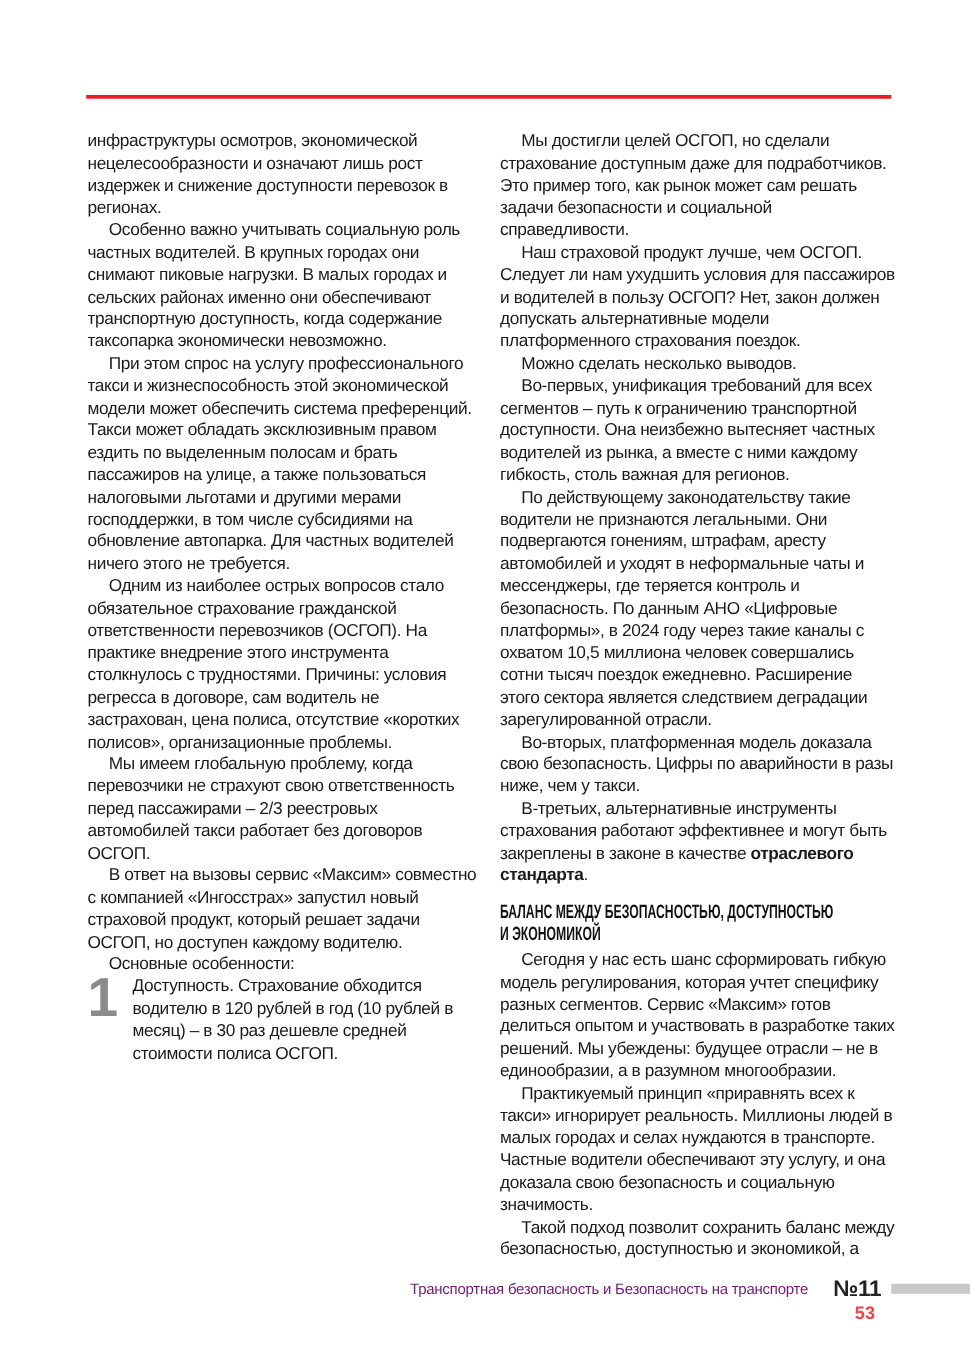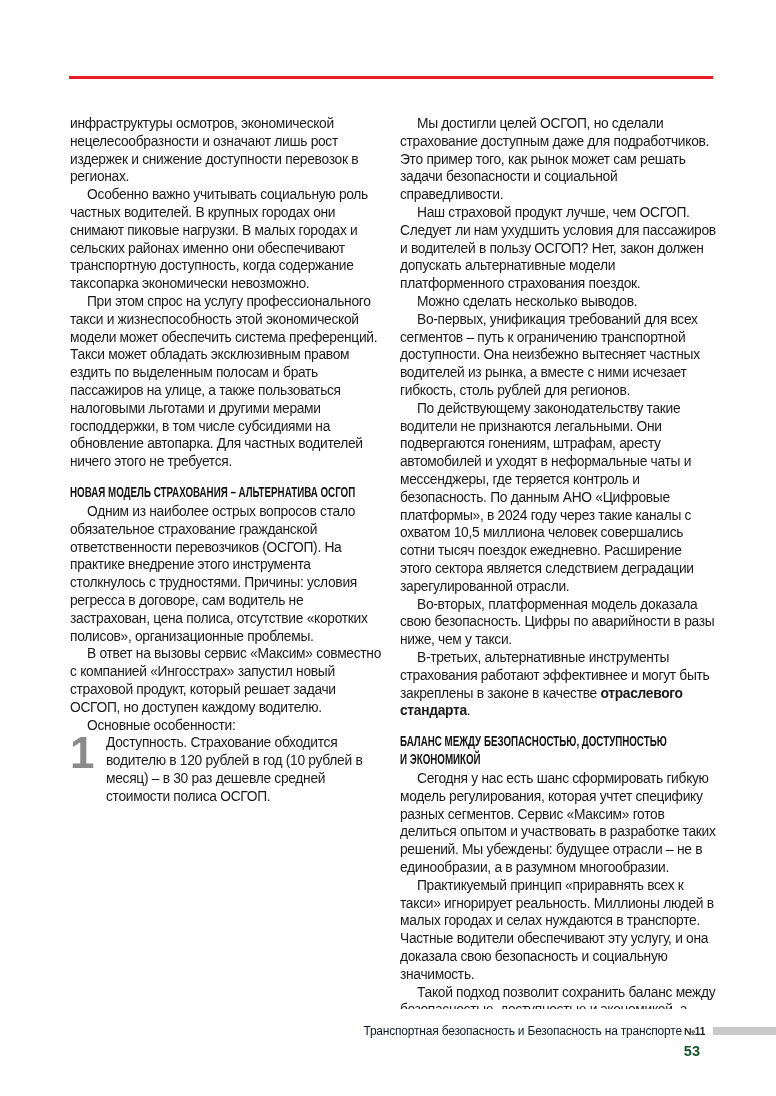--- a/index.html
+++ b/index.html
@@ -9,21 +9,21 @@
     overflow:hidden; color:#1a1a1a;
   }
   .top-rule {
     position:absolute; left:69px; top:76px; width:644px; height:3px;
     background:var(--accent,#ed1c24);
   }
   .content {
     position:absolute; left:70px; top:104px; width:646px; height:905px;
     display:flex; gap:14px; overflow:hidden;
   }
-  .col { width:316px; overflow:hidden;margin-top:11px; }
+  .col { width:316px; overflow:hidden; }
   .para {
     margin:0; font-size:13.8px; line-height:17.8px; letter-spacing:-0.3px;
     color:#1a1a1a; text-align:left;
   }
   .para.indent { text-indent:17px; }
   .para b { font-weight:bold; }
   .para-endmark { position:relative; }
   .heading { margin-top:12px; margin-bottom:2px; line-height:18px; }
   .h-inner {
     display:inline-block; white-space:pre; font-weight:bold;
@@ -39,59 +39,59 @@
     letter-spacing:-1px; padding-top:2px;
   }
   .num-text {
     font-size:13.8px; line-height:17.8px; letter-spacing:-0.3px; color:#1a1a1a;
   }
   .footer-line {
     position:absolute; top:1024px; left:0; right:0; height:14px;
     display:flex; justify-content:flex-end; align-items:center;
   }
   .journal-title {
-    font-size:12px; color:#0f172a; letter-spacing:-0.2px;
+    font-size:12px; color:#701a75; letter-spacing:-0.2px;
   }
   .issue-label {
-    font-size:10px; font-weight:bold; color:#222222; margin-left:2px;
+    font-size:18px; font-weight:bold; color:#222222; margin-left:20px;
     letter-spacing:-0.2px;
   }
   .footer-bar {
     width:63px; height:8px; background:#c9c9c9; margin-left:8px;
   }
   .page-number {
     position:absolute; top:1043px; right:76px;
-    font-size:14.5px; font-weight:bold; color:#14532d;
+    font-size:14.5px; font-weight:bold; color:#ef4444;
   }
 </style>
 </head>
 <body>
 
 <div class="page">
   <div class="top-rule"></div>
 
   <div class="content">
     <div class="col">
         <div class="para">инфраструктуры осмотров, экономической нецелесообразности и означают лишь рост издержек и снижение доступности перевозок в регионах.</div>
         <div class="para indent">Особенно важно учитывать социальную роль частных водителей. В крупных городах они снимают пиковые нагрузки. В малых городах и сельских районах именно они обеспечивают транспортную доступность, когда содержание таксопарка экономически невозможно.</div>
         <div class="para indent">При этом спрос на услугу профессионального такси и жизнеспособность этой экономической модели может обеспечить система преференций. Такси может обладать эксклюзивным правом ездить по выделенным полосам и брать пассажиров на улице, а также пользоваться налоговыми льготами и другими мерами господдержки, в том числе субсидиями на обновление автопарка. Для частных водителей ничего этого не требуется.</div>
-        <div class="heading"><span class="h-inner">НОВАЯ МОДЕЛЬ СТРАХОВАНИЯ – АЛЬТЕРНАТИВА ОСГОП</span></div>
         <div class="para indent">Одним из наиболее острых вопросов стало обязательное страхование гражданской ответственности перевозчиков (ОСГОП). На практике внедрение этого инструмента столкнулось с трудностями. Причины: условия регресса в договоре, сам водитель не застрахован, цена полиса, отсутствие «коротких полисов», организационные проблемы.</div>
+        <div class="para indent">Мы имеем глобальную проблему, когда перевозчики не страхуют свою ответственность перед пассажирами – 2/3 реестровых автомобилей такси работает без договоров ОСГОП.</div>
         <div class="para indent">В ответ на вызовы сервис «Максим» совместно с компанией «Ингосстрах» запустил новый страховой продукт, который решает задачи ОСГОП, но доступен каждому водителю.</div>
         <div class="para indent">Основные особенности:</div>
         <div class="num-row">
           <span class="num-digit">1</span>
           <div class="num-text">Доступность. Страхование обходится водителю в 120 рублей в год (10 рублей в месяц) – в 30 раз дешевле средней стоимости полиса ОСГОП.</div>
         </div>
       </div>
     <div class="col">
         <div class="para indent">Мы достигли целей ОСГОП, но сделали страхование доступным даже для подработчиков. Это пример того, как рынок может сам решать задачи безопасности и социальной справедливости.</div>
         <div class="para indent">Наш страховой продукт лучше, чем ОСГОП. Следует ли нам ухудшить условия для пассажиров и водителей в пользу ОСГОП? Нет, закон должен допускать альтернативные модели платформенного страхования поездок.</div>
         <div class="para indent">Можно сделать несколько выводов.</div>
-        <div class="para indent">Во-первых, унификация требований для всех сегментов – путь к ограничению транспортной доступности. Она неизбежно вытесняет частных водителей из рынка, а вместе с ними исчезает гибкость, столь рублей для регионов.</div>
+        <div class="para indent">Во-первых, унификация требований для всех сегментов – путь к ограничению транспортной доступности. Она неизбежно вытесняет частных водителей из рынка, а вместе с ними каждому гибкость, столь важная для регионов.</div>
         <div class="para indent">По действующему законодательству такие водители не признаются легальными. Они подвергаются гонениям, штрафам, аресту автомобилей и уходят в неформальные чаты и мессенджеры, где теряется контроль и безопасность. По данным АНО «Цифровые платформы», в 2024 году через такие каналы с охватом 10,5 миллиона человек совершались сотни тысяч поездок ежедневно. Расширение этого сектора является следствием деградации зарегулированной отрасли.</div>
         <div class="para indent">Во-вторых, платформенная модель доказала свою безопасность. Цифры по аварийности в разы ниже, чем у такси.</div>
         <div class="para indent"><span>В-третьих, альтернативные инструменты страхования работают эффективнее и могут быть закреплены в законе в качестве </span><b>отраслевого стандарта</b><span>.</span></div>
         <div class="heading"><span class="h-inner">БАЛАНС МЕЖДУ БЕЗОПАСНОСТЬЮ, ДОСТУПНОСТЬЮ
 И ЭКОНОМИКОЙ</span></div>
         <div class="para indent">Сегодня у нас есть шанс сформировать гибкую модель регулирования, которая учтет специфику разных сегментов. Сервис «Максим» готов делиться опытом и участвовать в разработке таких решений. Мы убеждены: будущее отрасли – не в единообразии, а в разумном многообразии.</div>
         <div class="para indent">Практикуемый принцип «приравнять всех к такси» игнорирует реальность. Миллионы людей в малых городах и селах нуждаются в транспорте. Частные водители обеспечивают эту услугу, и она доказала свою безопасность и социальную значимость.</div>
         <div class="para indent para-endmark">Такой подход позволит сохранить баланс между безопасностью, доступностью и экономикой, а также задействовать ресурсы платформ и граждан без чрезмерной нагрузки на бюджет и инфраструктуру.</div>
       </div>
   </div>

